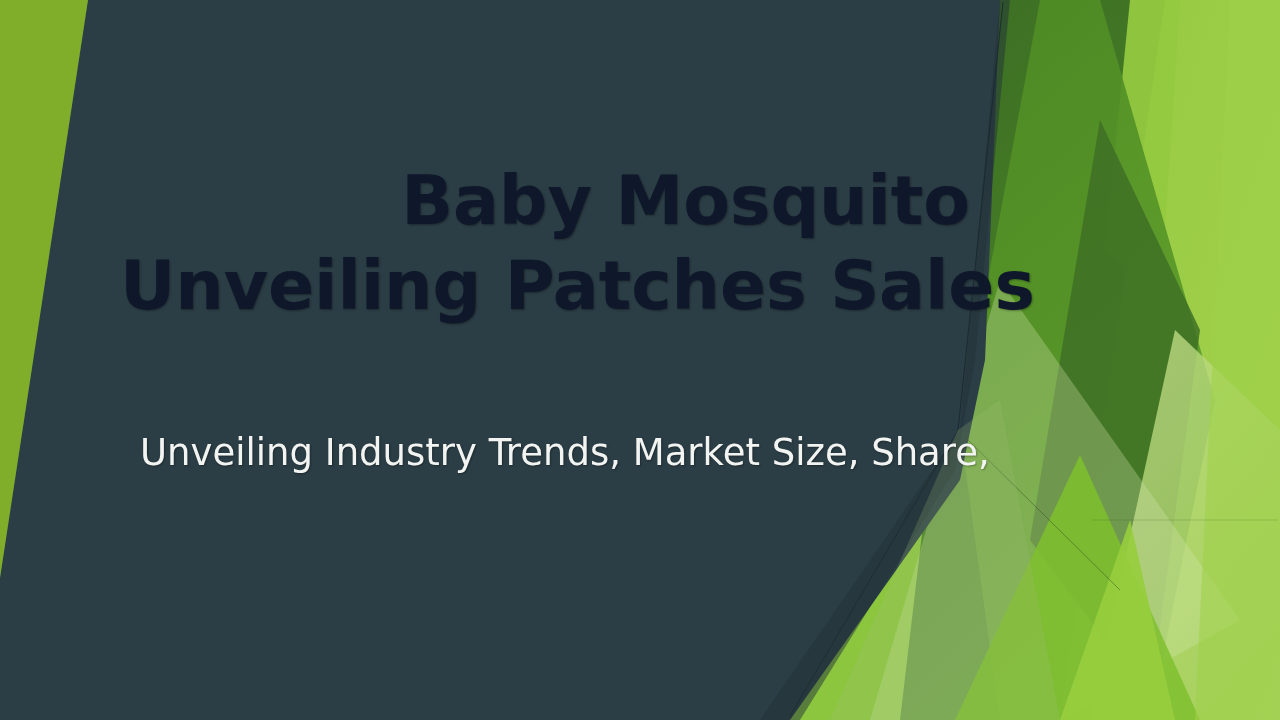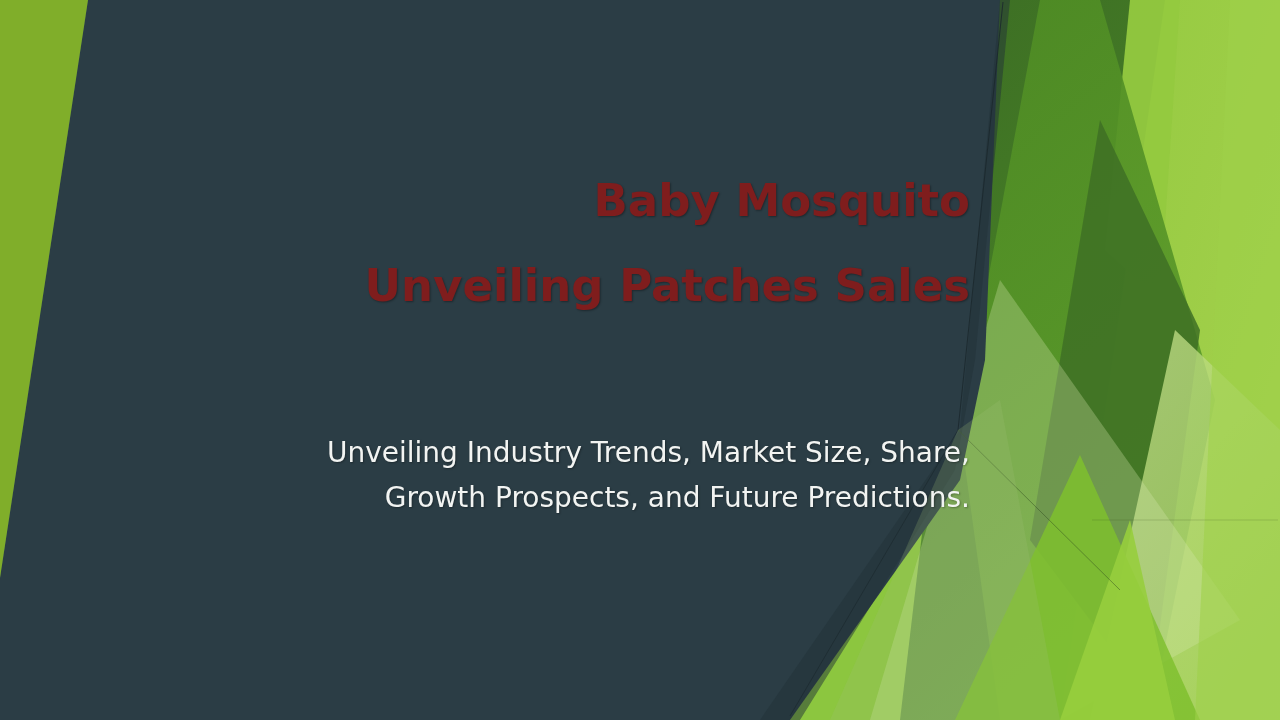--- a/index.html
+++ b/index.html
@@ -33,40 +33,40 @@
   #title-block {
     position: absolute;
     left: 120px;
     top: 158px;
     width: 850px;
     text-align: right;
     pointer-events: auto;
   }
   .title-line {
     display: block;
-    color: #7f1d1d;
-    font-size: 45px;
+    color: #0f172a;
+    font-size: 68px;
     font-weight: bold;
     line-height: 85px;
     letter-spacing: 0px;
     white-space: pre;
     text-shadow: 1px 1px 2px rgba(0,0,0,0.32);
   }
   #subtitle-block {
     position: absolute;
     left: 140px;
     top: 430px;
     width: 830px;
     text-align: right;
     pointer-events: auto;
   }
   .subtitle-line {
     display: block;
     color: #F2F4F2;
-    font-size: 28px;
+    font-size: 37px;
     font-weight: normal;
     line-height: 45px;
     white-space: pre;
     text-shadow: 1px 1px 2px rgba(0,0,0,0.30);
   }
 </style>
 </head>
 <body>
 
 <div id="slide">
@@ -135,17 +135,16 @@
 
   <div id="text-layer">
 
     <div id="title-block">
       <span class="title-line">Baby Mosquito</span>
       <span class="title-line">Unveiling Patches Sales</span>
     </div>
 
     <div id="subtitle-block">
       <span class="subtitle-line">Unveiling Industry Trends, Market Size, Share,</span>
-      <span class="subtitle-line">Growth Prospects, and Future Predictions.</span>
     </div>
 
   </div>
 </div>
 
 </body></html>

